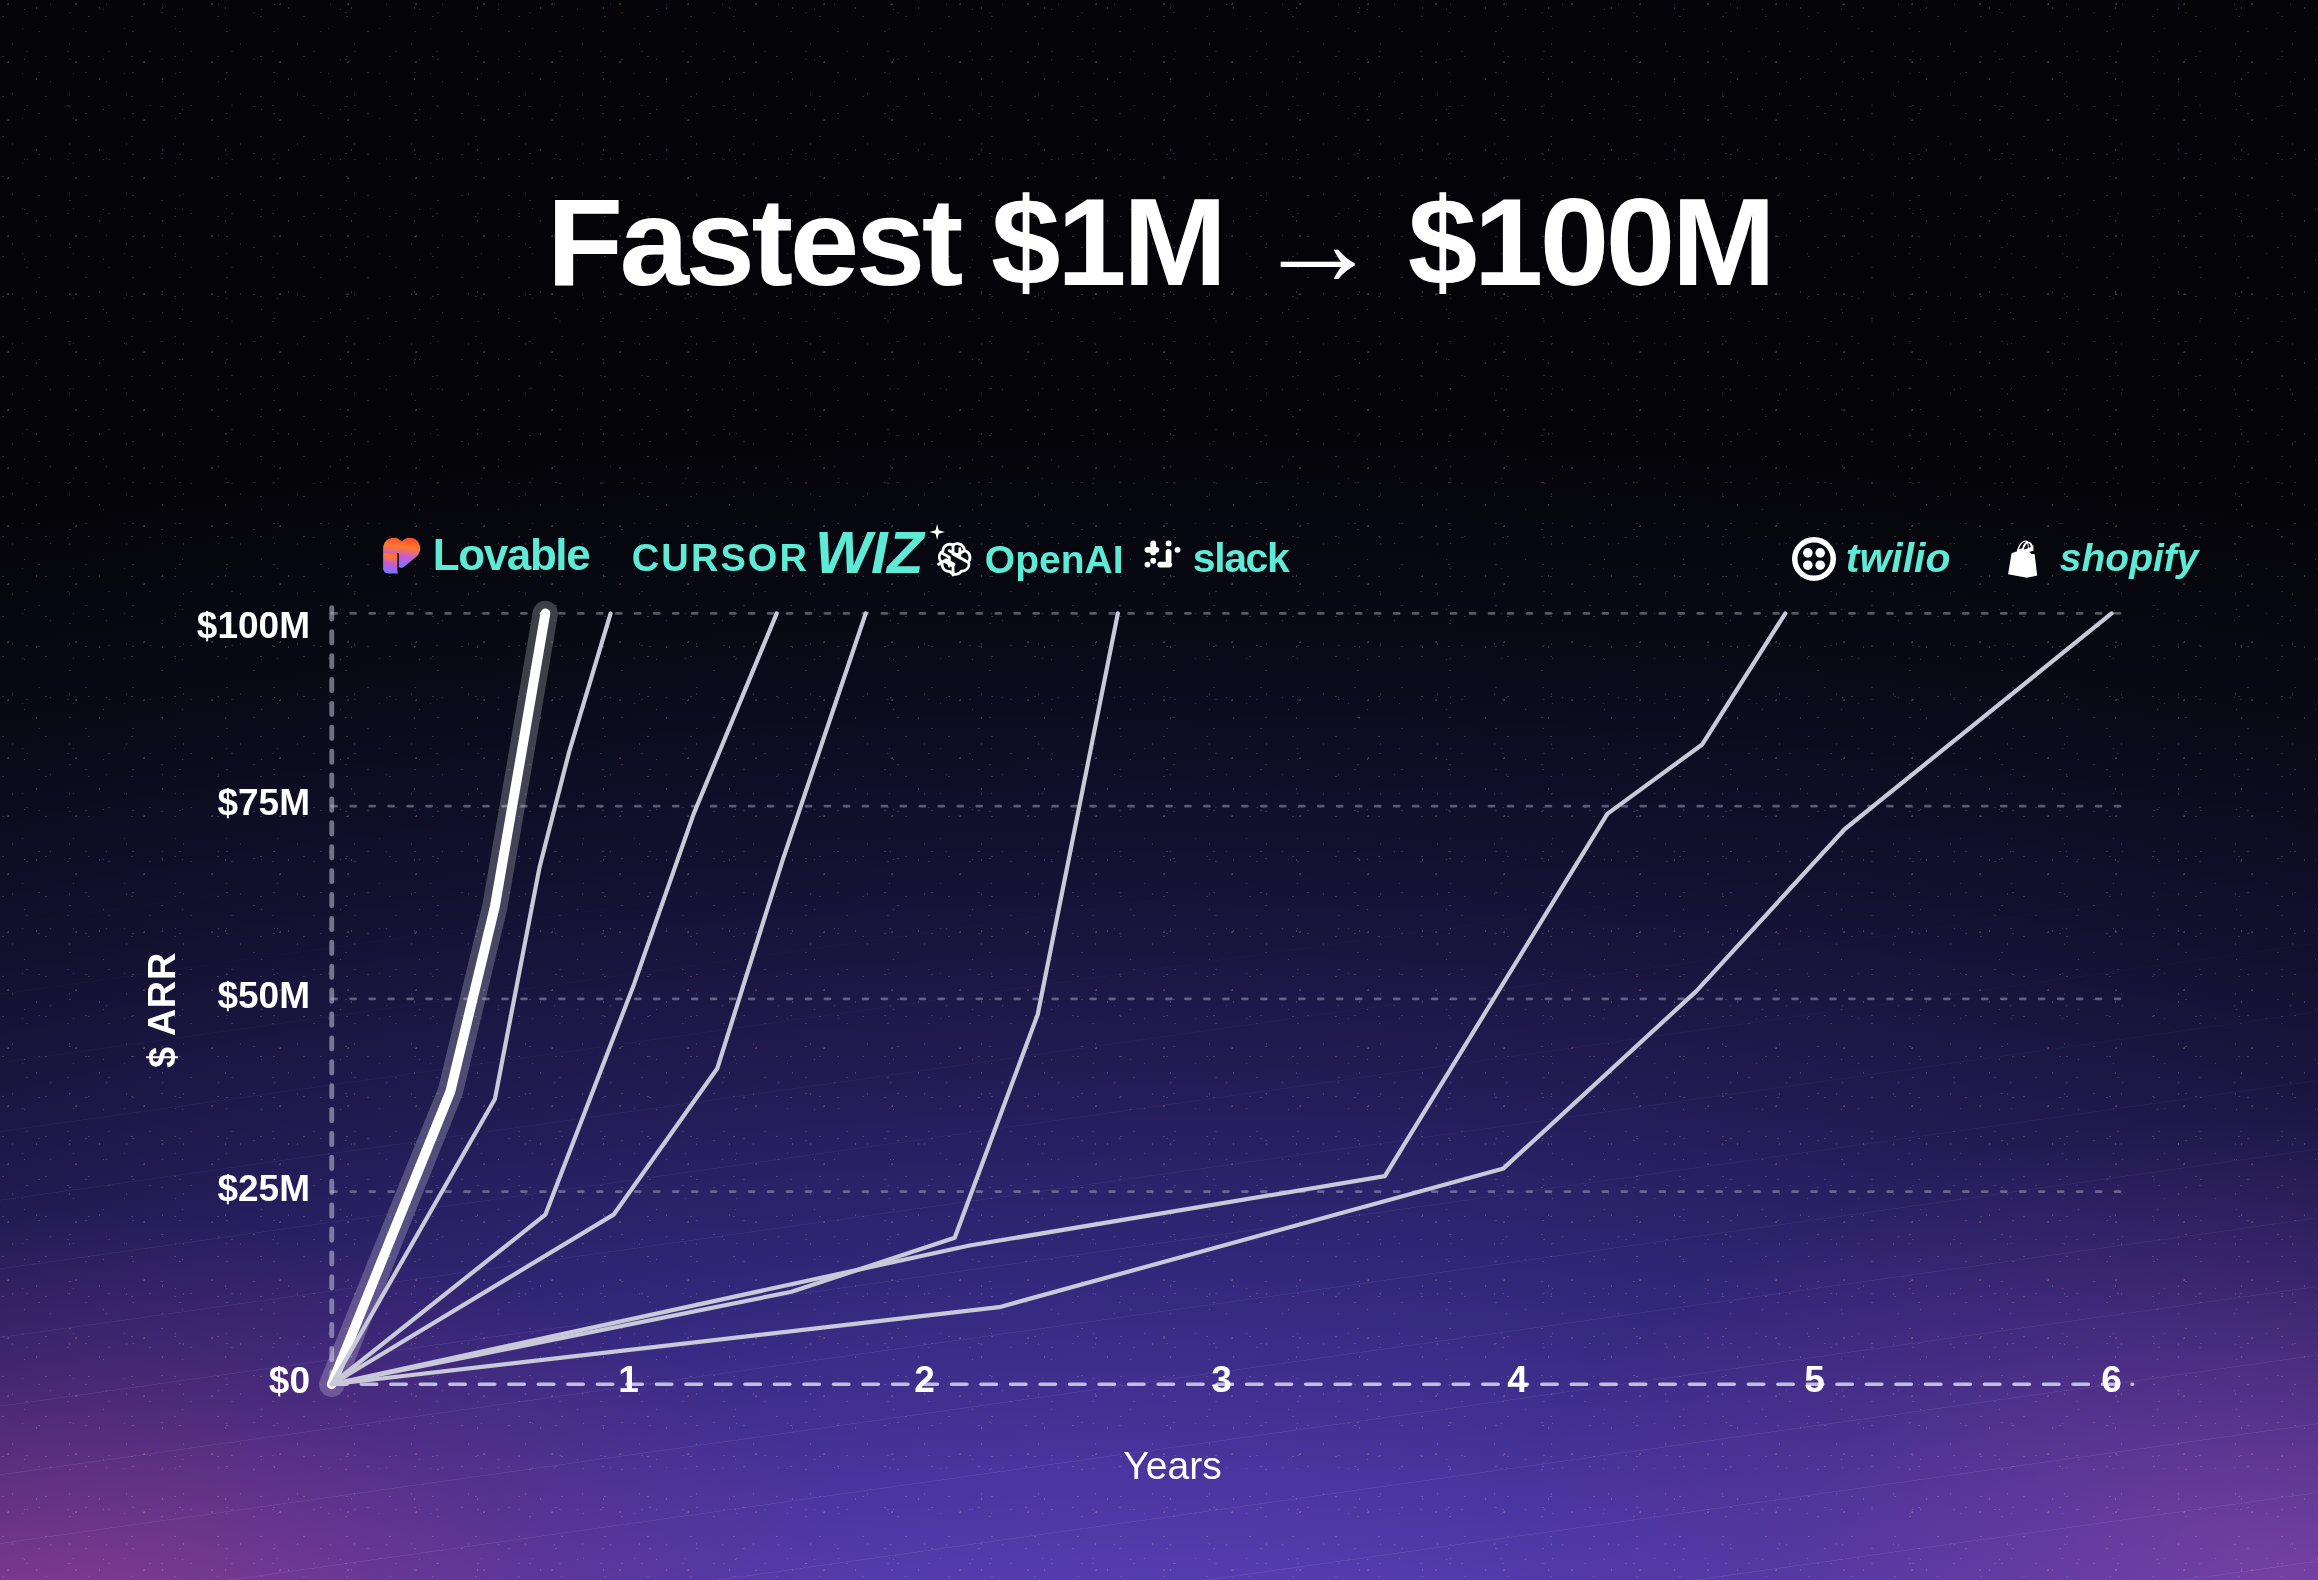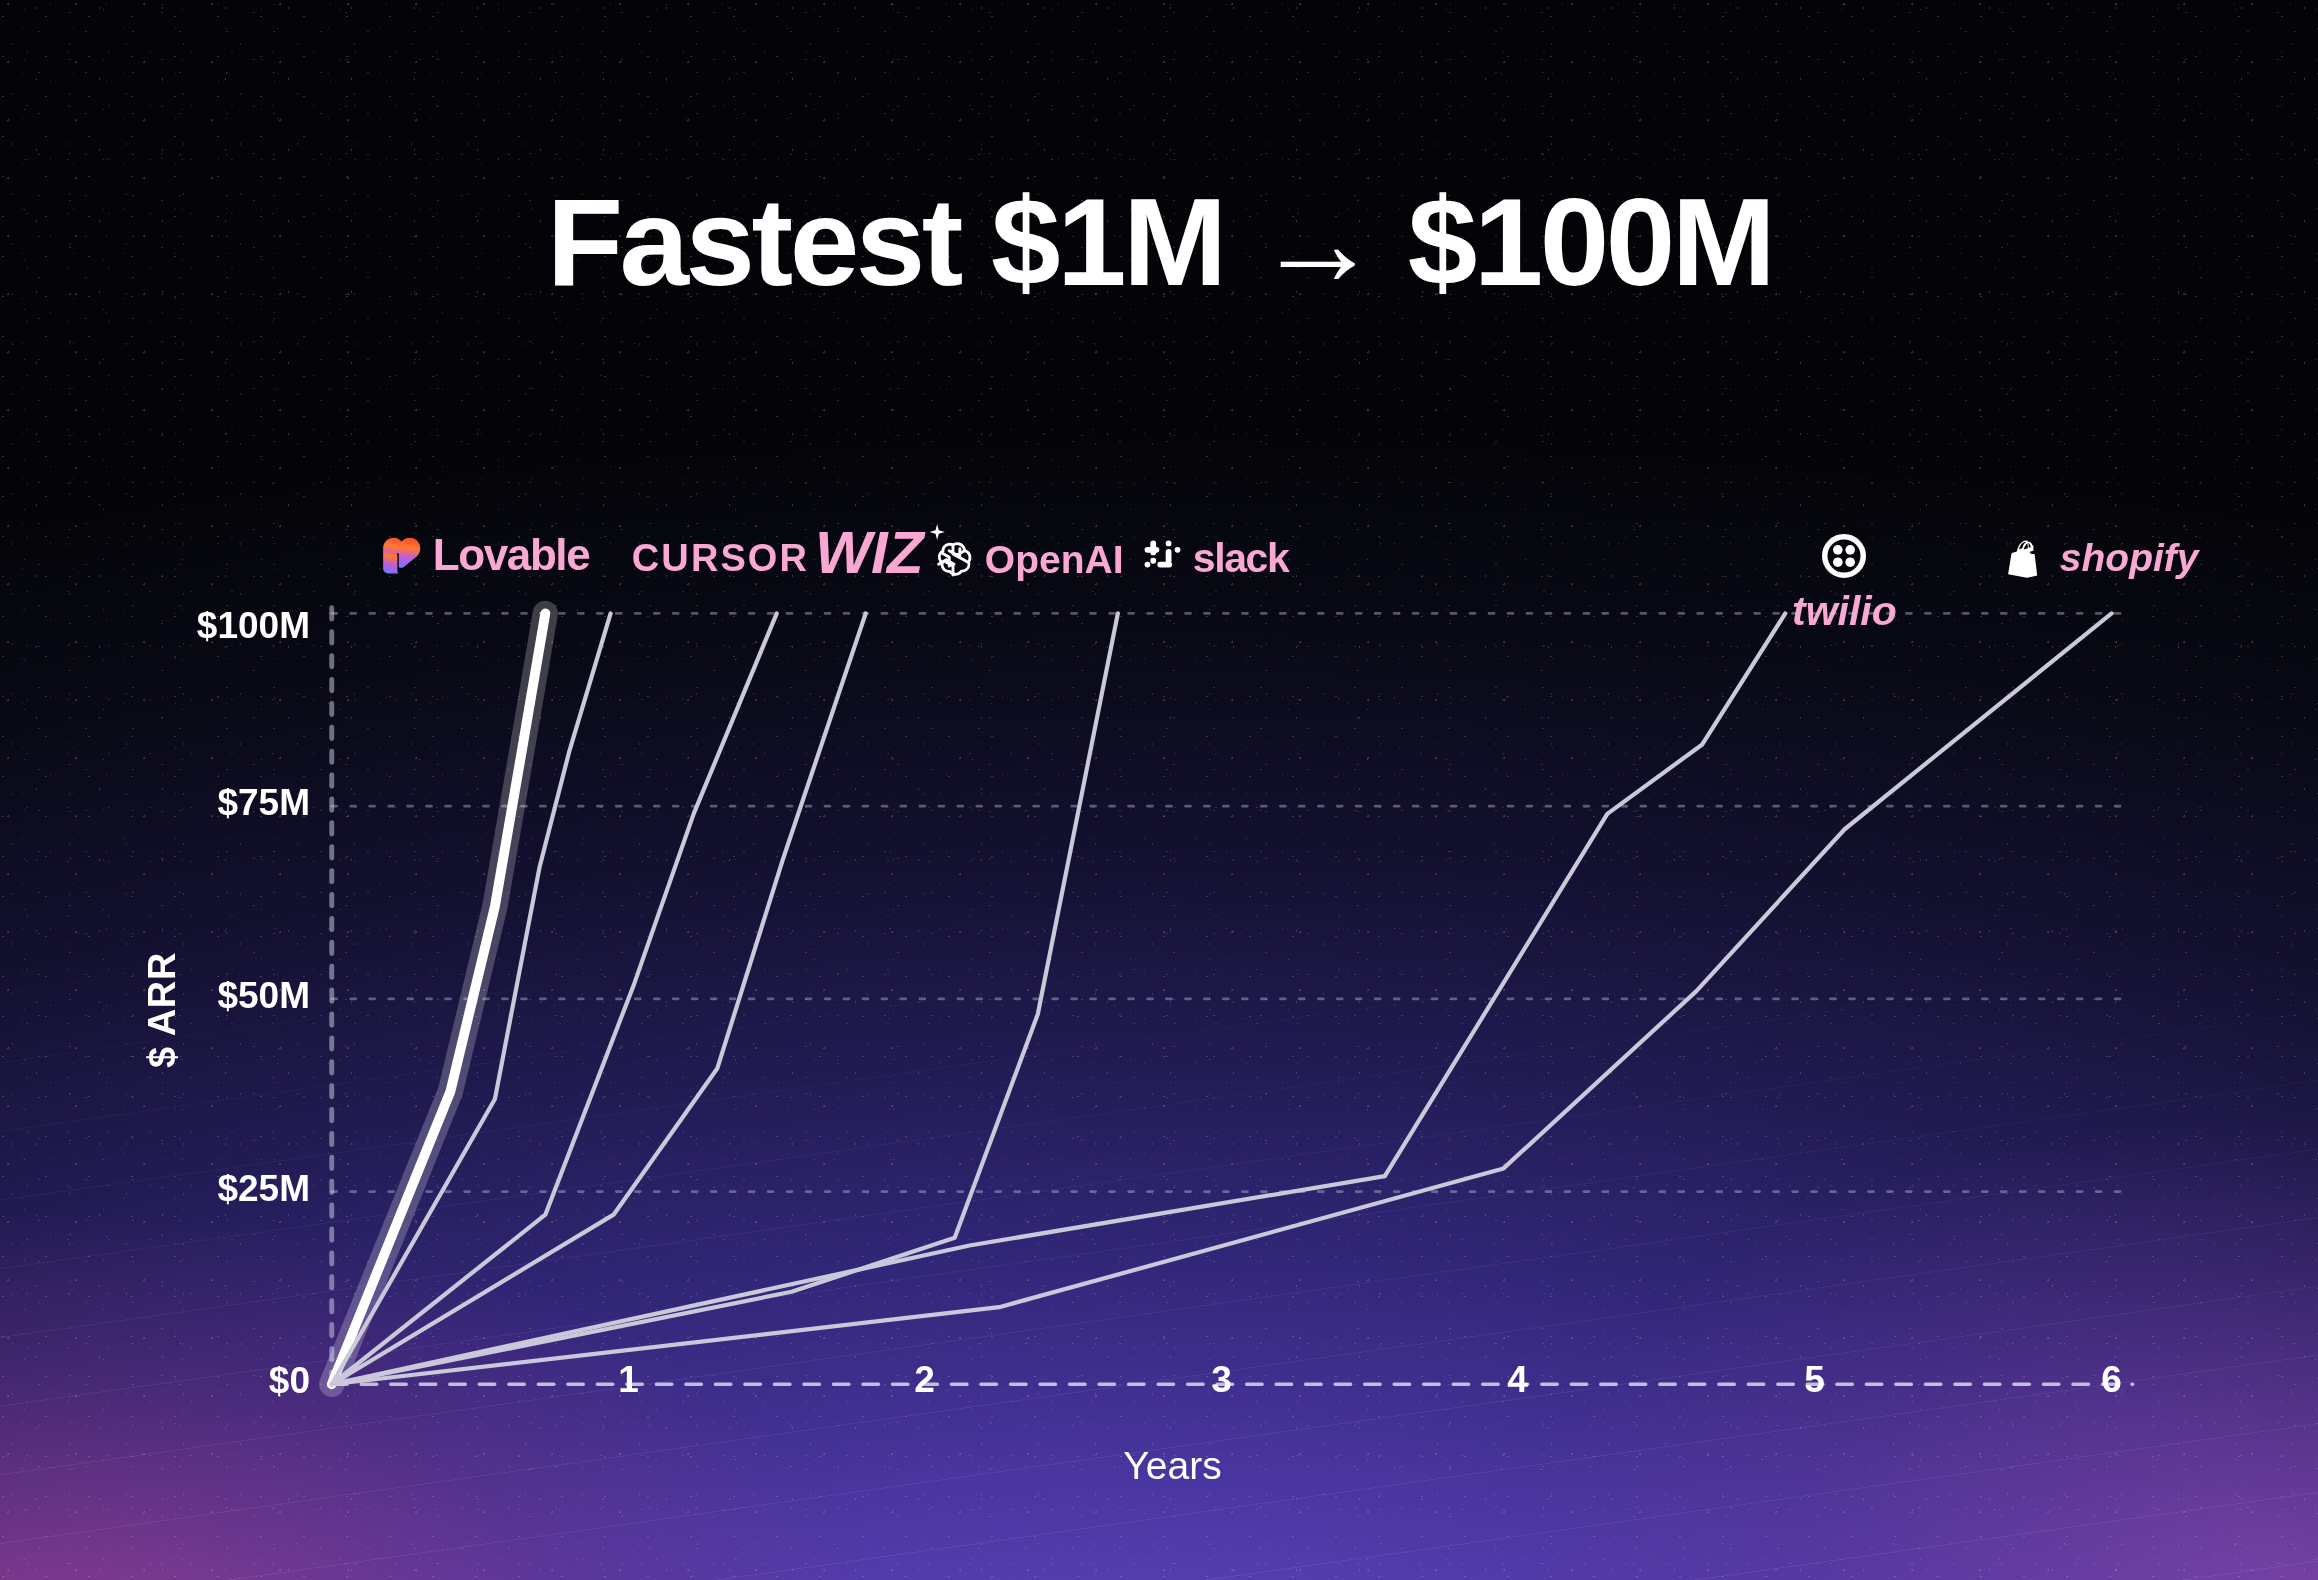--- a/index.html
+++ b/index.html
@@ -67,21 +67,21 @@
 
   
   #legend { position:absolute; left:0; top:0; width:2319px; height:1581px; pointer-events:none; }
   .legend-item {
     position:absolute;
     display:flex; align-items:center; gap:9.8px;
     height:49px;
     pointer-events:auto;
   }
   .legend-label {
-    color:#f9a8d4; font-weight:800; white-space:nowrap;
+    color:#5eead4; font-weight:800; white-space:nowrap;
   }
 
   
   #chart { position:absolute; left:0; top:0; width:2319px; height:1581px; }
 
   .ylabel-txt {
     position:absolute;
     color:#fff; font-size:38px; font-weight:600;
     transform:rotate(-90deg);
     transform-origin:left top;
@@ -163,21 +163,21 @@
         <rect x="37" y="17" width="9" height="23" rx="4.5"></rect>
         <rect x="24" y="37" width="23" height="9" rx="4.5"></rect>
         <rect x="4" y="37" width="9" height="9" rx="4.5"></rect>
         <rect x="4" y="14" width="23" height="9" rx="4.5"></rect>
         <rect x="51" y="14" width="9" height="9" rx="4.5"></rect>
       </g>
     </svg>
       </span>
       <span class="legend-label" style="font-size: 41px; letter-spacing: -1.4px;">slack</span>
     </div>
-    <div class="legend-item" style="left: 1792px; top: 534px; flex-direction: column;">
+    <div class="legend-item" style="left: 1792px; top: 534px;">
       <span style="display: inline-flex; align-items: center;">
     <svg width="44" height="44" viewBox="0 0 64 64">
       <circle cx="32" cy="32" r="28" fill="none" stroke="#ffffff" stroke-width="8"></circle>
       <circle cx="23" cy="23" r="7" fill="#ffffff"></circle>
       <circle cx="41" cy="23" r="7" fill="#ffffff"></circle>
       <circle cx="23" cy="41" r="7" fill="#ffffff"></circle>
       <circle cx="41" cy="41" r="7" fill="#ffffff"></circle>
     </svg>
       </span>
       <span class="legend-label" style="font-size: 41px; font-style: italic;">twilio</span>

